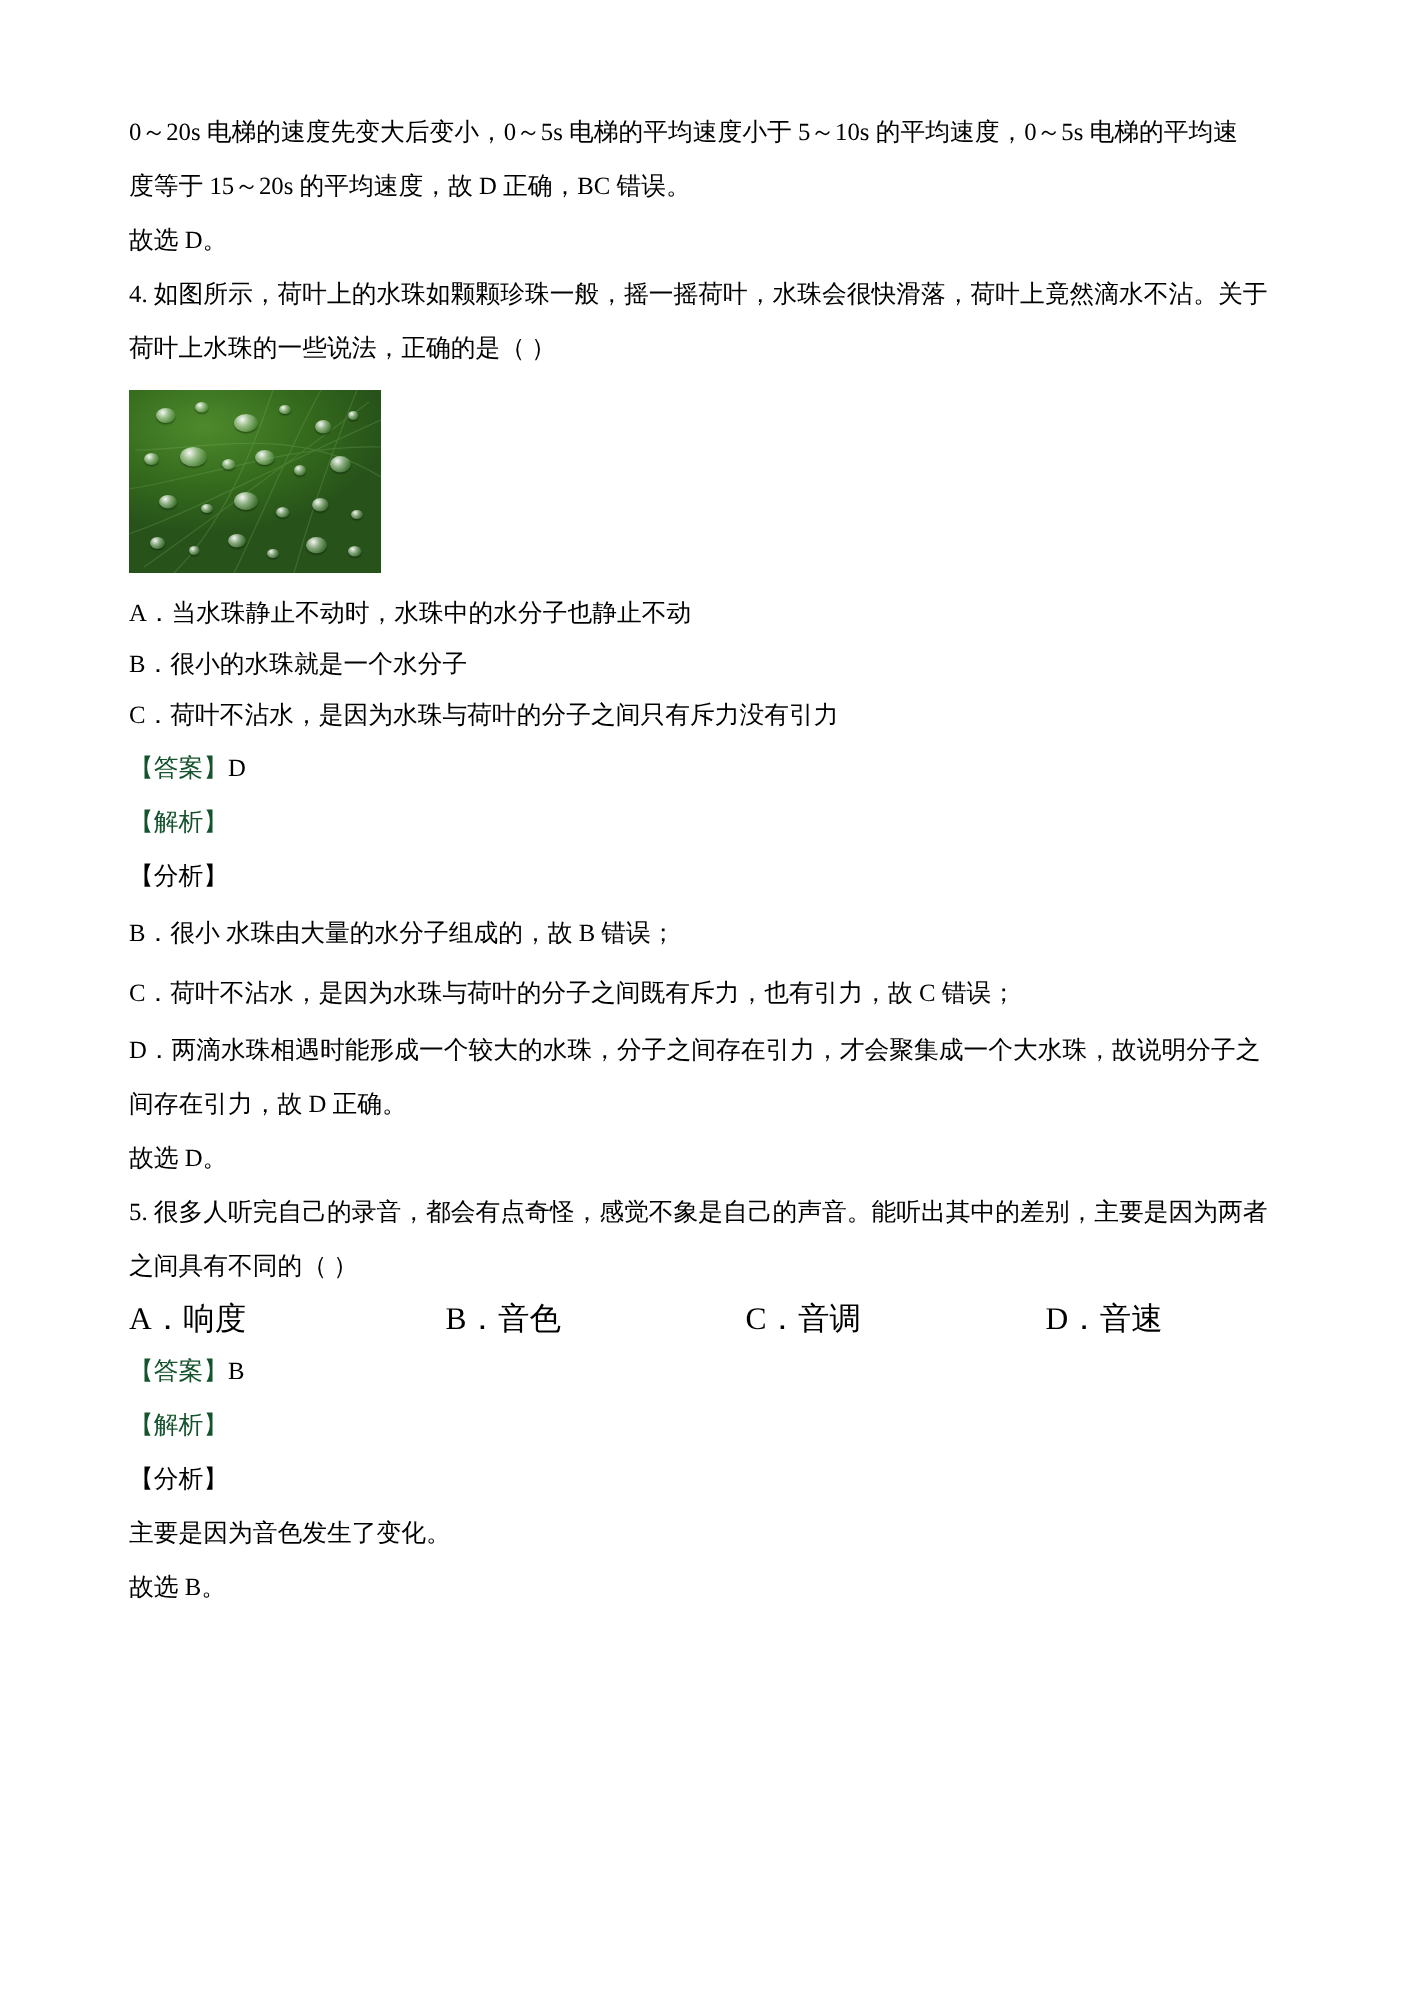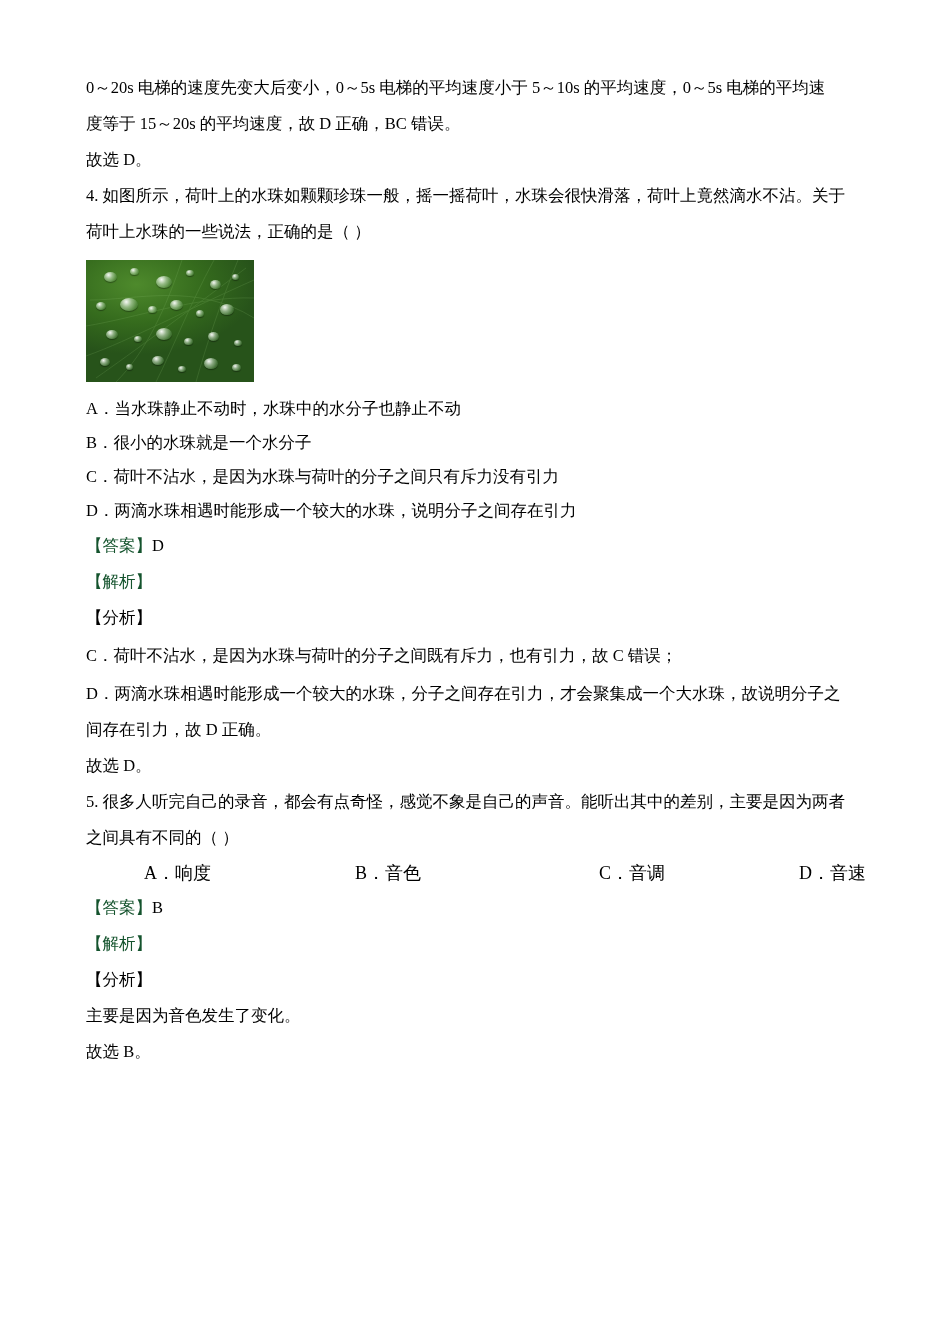--- a/index.html
+++ b/index.html
@@ -70,30 +70,29 @@
     opacity: .45;
   }
   .drop {
     position: absolute;
     border-radius: 50%;
     background: radial-gradient(circle at 35% 30%, rgba(255,255,255,.95) 0%, rgba(220,240,215,.55) 35%, rgba(120,170,110,.35) 70%, rgba(40,80,35,.25) 100%);
     box-shadow: 0 1px 1px rgba(0,0,0,.35);
   }
   .row-opts {
     display: flex;
-    font-size: 18px;
+    font-size: 21px;
     line-height: 34px;
-    justify-content: flex-end;
   }
   .row-opts > span {
     display: inline-block;
   }
   .w-a { width: 190px; }
   .w-b { width: 200px; margin-left: 21px; }
-  .w-c { width: 200px; margin-left: 44px; }
+  .w-c { width: 200px; }
   .loose { line-height: 40px; }
 </style>
 </head>
 <body>
 
 <div class="page">
   <div class="content">
 
     <p>0～20s 电梯的速度先变大后变小，0～5s 电梯的平均速度小于 5～10s 的平均速度，0～5s 电梯的平均速</p>
     <p>度等于 15～20s 的平均速度，故 D 正确，BC 错误。</p>
@@ -137,26 +136,26 @@
       <div class="drop" style="left:40px;top:104px;width:7px;height:6px;"></div>
       <div class="drop" style="left:66px;top:96px;width:12px;height:9px;"></div>
       <div class="drop" style="left:92px;top:106px;width:8px;height:6px;"></div>
       <div class="drop" style="left:118px;top:98px;width:14px;height:11px;"></div>
       <div class="drop" style="left:146px;top:104px;width:9px;height:7px;"></div>
     </div>
 
     <p class="opt">A．当水珠静止不动时，水珠中的水分子也静止不动</p>
     <p class="opt">B．很小的水珠就是一个水分子</p>
     <p class="opt">C．荷叶不沾水，是因为水珠与荷叶的分子之间只有斥力没有引力</p>
-    <p class="opt">D．两滴水珠相遇时能形成一个较大的水珠，说明分子之间存在引力</p>
 
     <p class="ans-line"><span class="blue">【答案】</span><span>D</span></p>
     <p class="ans-line blue">【解析】</p>
     <p class="ans-line">【分析】</p>
 
+    <p class="loose">B．很小   水珠由大量的水分子组成的，故 B 错误；</p>
     <p class="loose">C．荷叶不沾水，是因为水珠与荷叶的分子之间既有斥力，也有引力，故 C 错误；</p>
     <p>D．两滴水珠相遇时能形成一个较大的水珠，分子之间存在引力，才会聚集成一个大水珠，故说明分子之</p>
     <p>间存在引力，故 D 正确。</p>
     <p>故选 D。</p>
 
     <p>5. 很多人听完自己的录音，都会有点奇怪，感觉不象是自己的声音。能听出其中的差别，主要是因为两者</p>
     <p>之间具有不同的（      ）</p>
 
     <div class="row-opts">
       <span class="w-a">A．响度</span>

